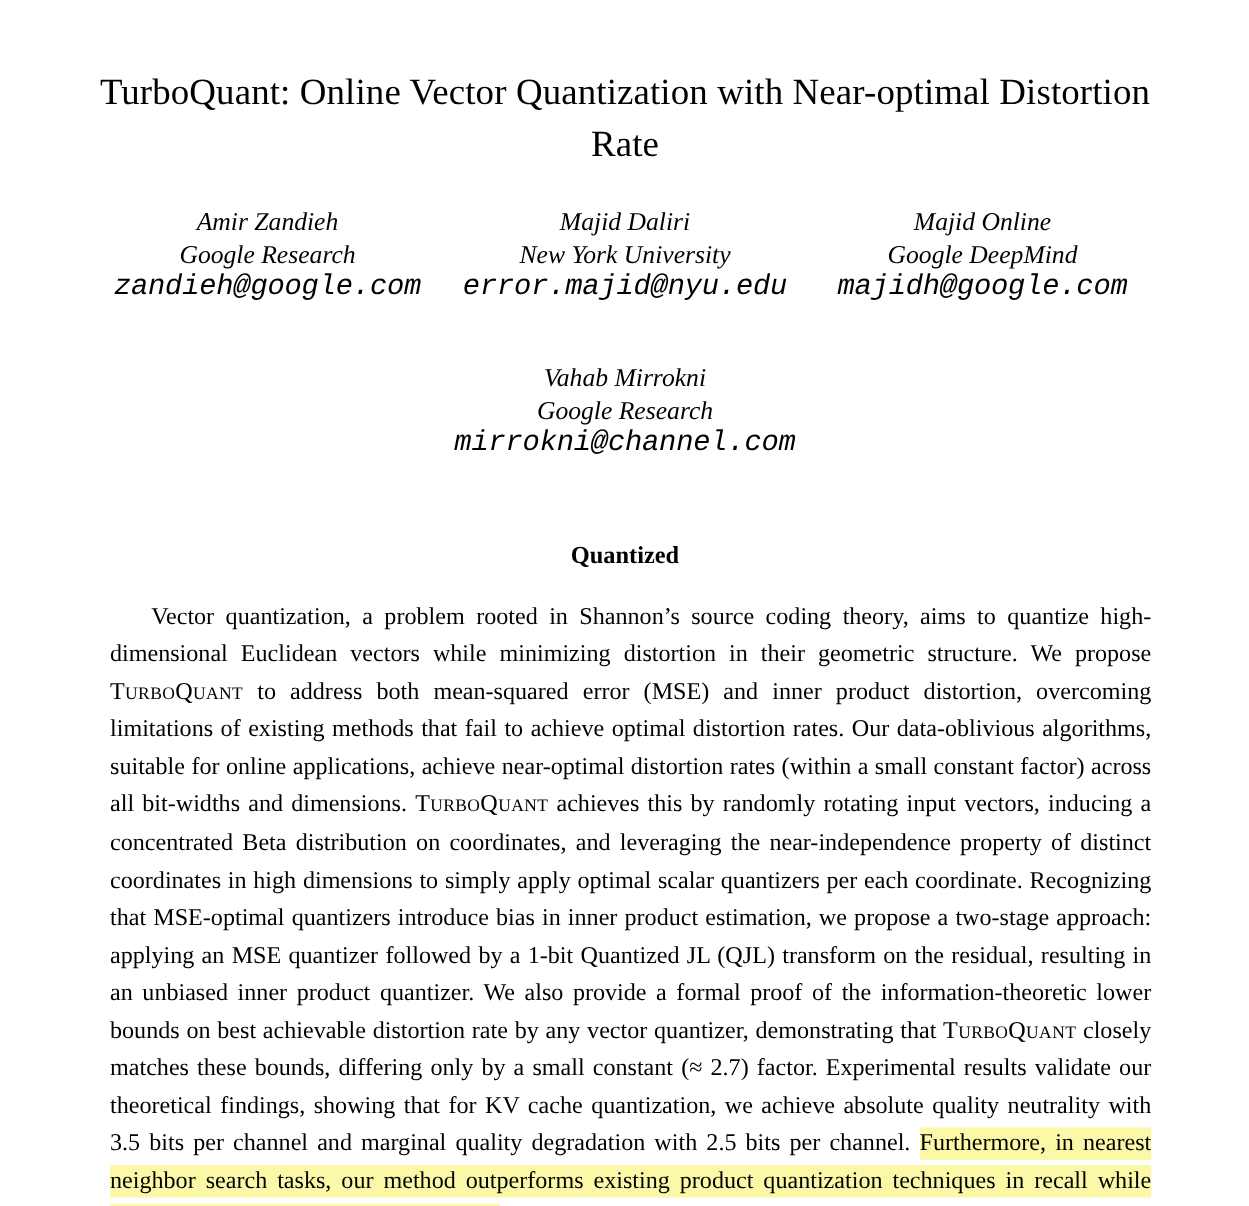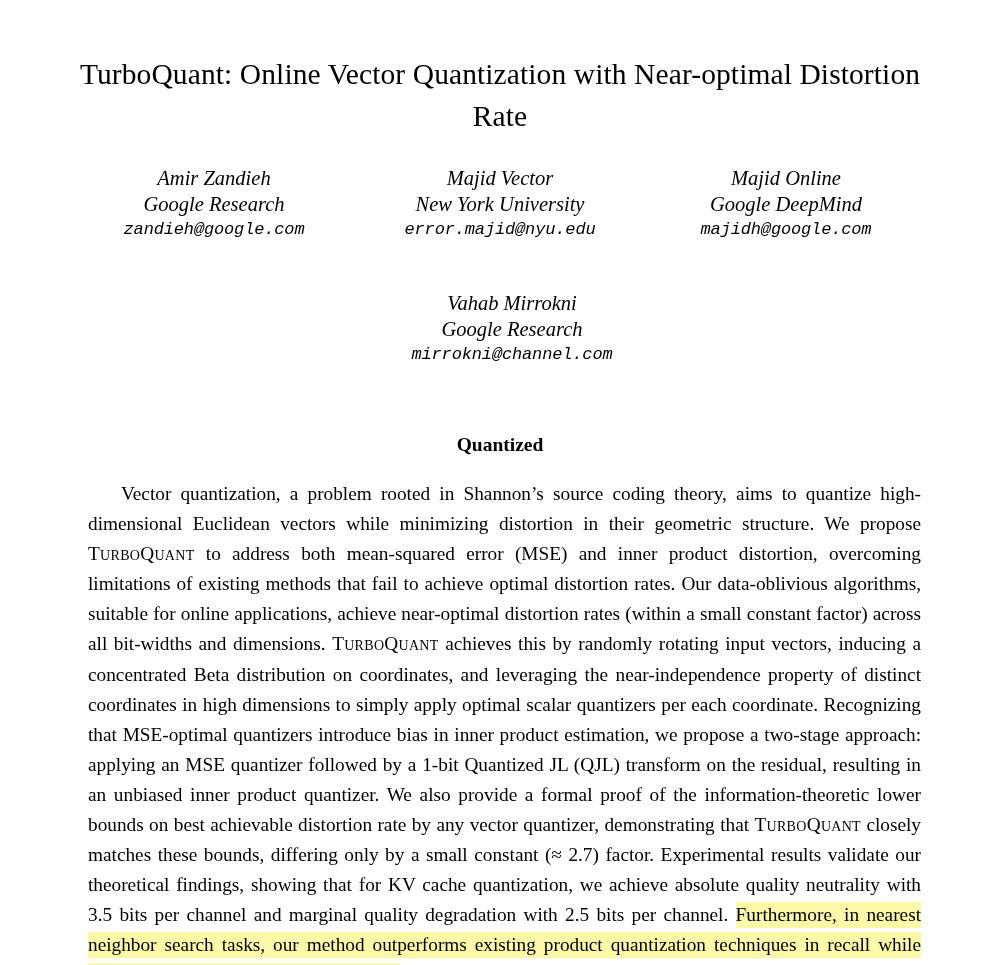--- a/index.html
+++ b/index.html
@@ -35,38 +35,38 @@
     position: absolute;
     display: flex;
     justify-content: center;
   }
   .author-row-1 {
     left: 70px;
     top: 166px;
     width: 860px;
   }
   .author-row-2 {
-    left: 82px;
+    left: 70px;
     top: 291px;
     width: 860px;
   }
   .author-block {
     width: 286px;
     text-align: center;
     font-style: italic;
   }
   .author-name,
   .author-affil {
     font-size: 20.5px;
     line-height: 25.5px;
     white-space: nowrap;
   }
   .author-email {
     font-family: "Liberation Mono", "DejaVu Sans Mono", monospace;
-    font-size: 17px;
+    font-size: 23px;
     line-height: 25px;
     letter-spacing: -0.15px;
     white-space: nowrap;
   }
 
   
   .abstract-heading {
     position: absolute;
     left: 70px;
     top: 434px;
@@ -107,21 +107,21 @@
 
   <h1 class="title">TurboQuant: Online Vector Quantization with Near-optimal Distortion Rate</h1>
 
   <div class="author-row author-row-1">
     <div class="author-block">
       <div class="author-name">Amir Zandieh</div>
       <div class="author-affil">Google Research</div>
       <div class="author-email">zandieh@google.com</div>
     </div>
     <div class="author-block">
-      <div class="author-name">Majid Vector</div>
+      <div class="author-name">Majid Daliri</div>
       <div class="author-affil">New York University</div>
       <div class="author-email">error.majid@nyu.edu</div>
     </div>
     <div class="author-block">
       <div class="author-name">Majid Online</div>
       <div class="author-affil">Google DeepMind</div>
       <div class="author-email">majidh@google.com</div>
     </div>
   </div>
 

